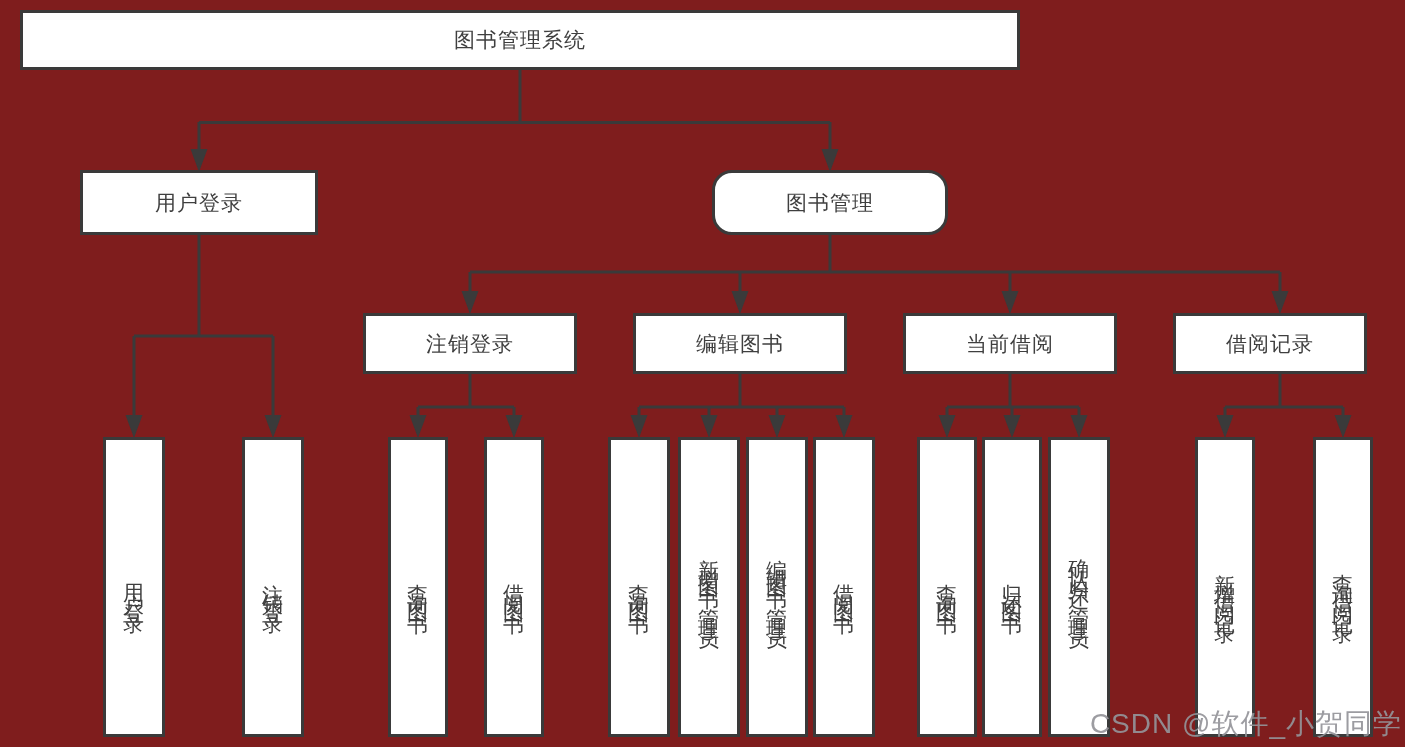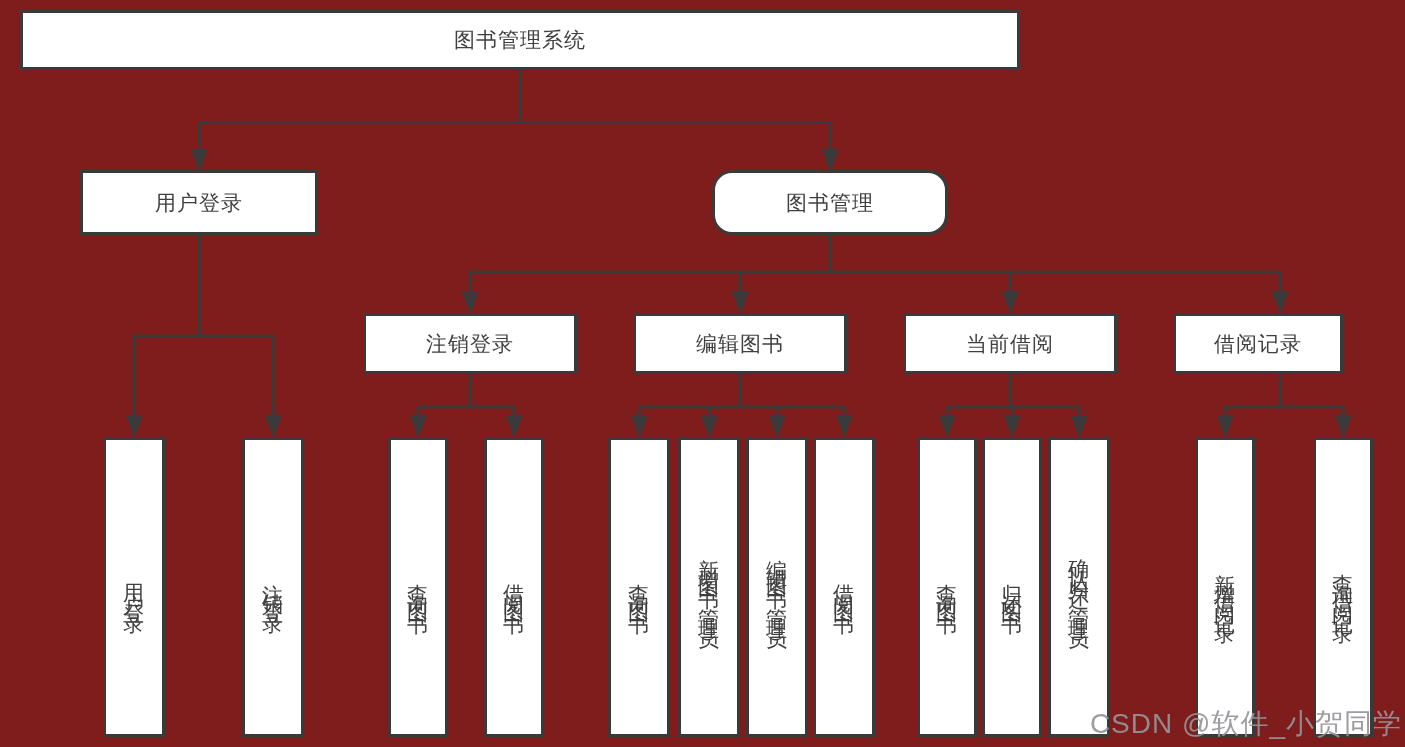--- a/index.html
+++ b/index.html
@@ -57,21 +57,21 @@
 
   
   #n-root  { left: 20px;  top: 10px;  width: 1000px; height: 60px; }
 
   #n-l2-0  { left: 80px;  top: 170px; width: 238px;  height: 65px; }
   #n-l2-1  { left: 712px; top: 170px; width: 236px;  height: 65px; border-radius: 20px; }
 
   #n-l3-0  { left: 363px;  top: 313px; width: 214px; height: 61px; }
   #n-l3-1  { left: 633px;  top: 313px; width: 214px; height: 61px; }
   #n-l3-2  { left: 903px;  top: 313px; width: 214px; height: 61px; }
-  #n-l3-3  { left: 1173px; top: 313px; width: 170px; height: 61px; }
+  #n-l3-3  { left: 1173px; top: 313px; width: 194px; height: 61px; }
 
   .leaf { top: 437px; height: 300px; }
   #n-leaf-0  { left: 103px;  width: 62px; }
   #n-leaf-1  { left: 242px;  width: 62px; }
   #n-leaf-2  { left: 388px;  width: 60px; }
   #n-leaf-3  { left: 484px;  width: 60px; }
   #n-leaf-4  { left: 608px;  width: 62px; }
   #n-leaf-5  { left: 678px;  width: 62px; }
   #n-leaf-6  { left: 746px;  width: 62px; }
   #n-leaf-7  { left: 813px;  width: 62px; }

